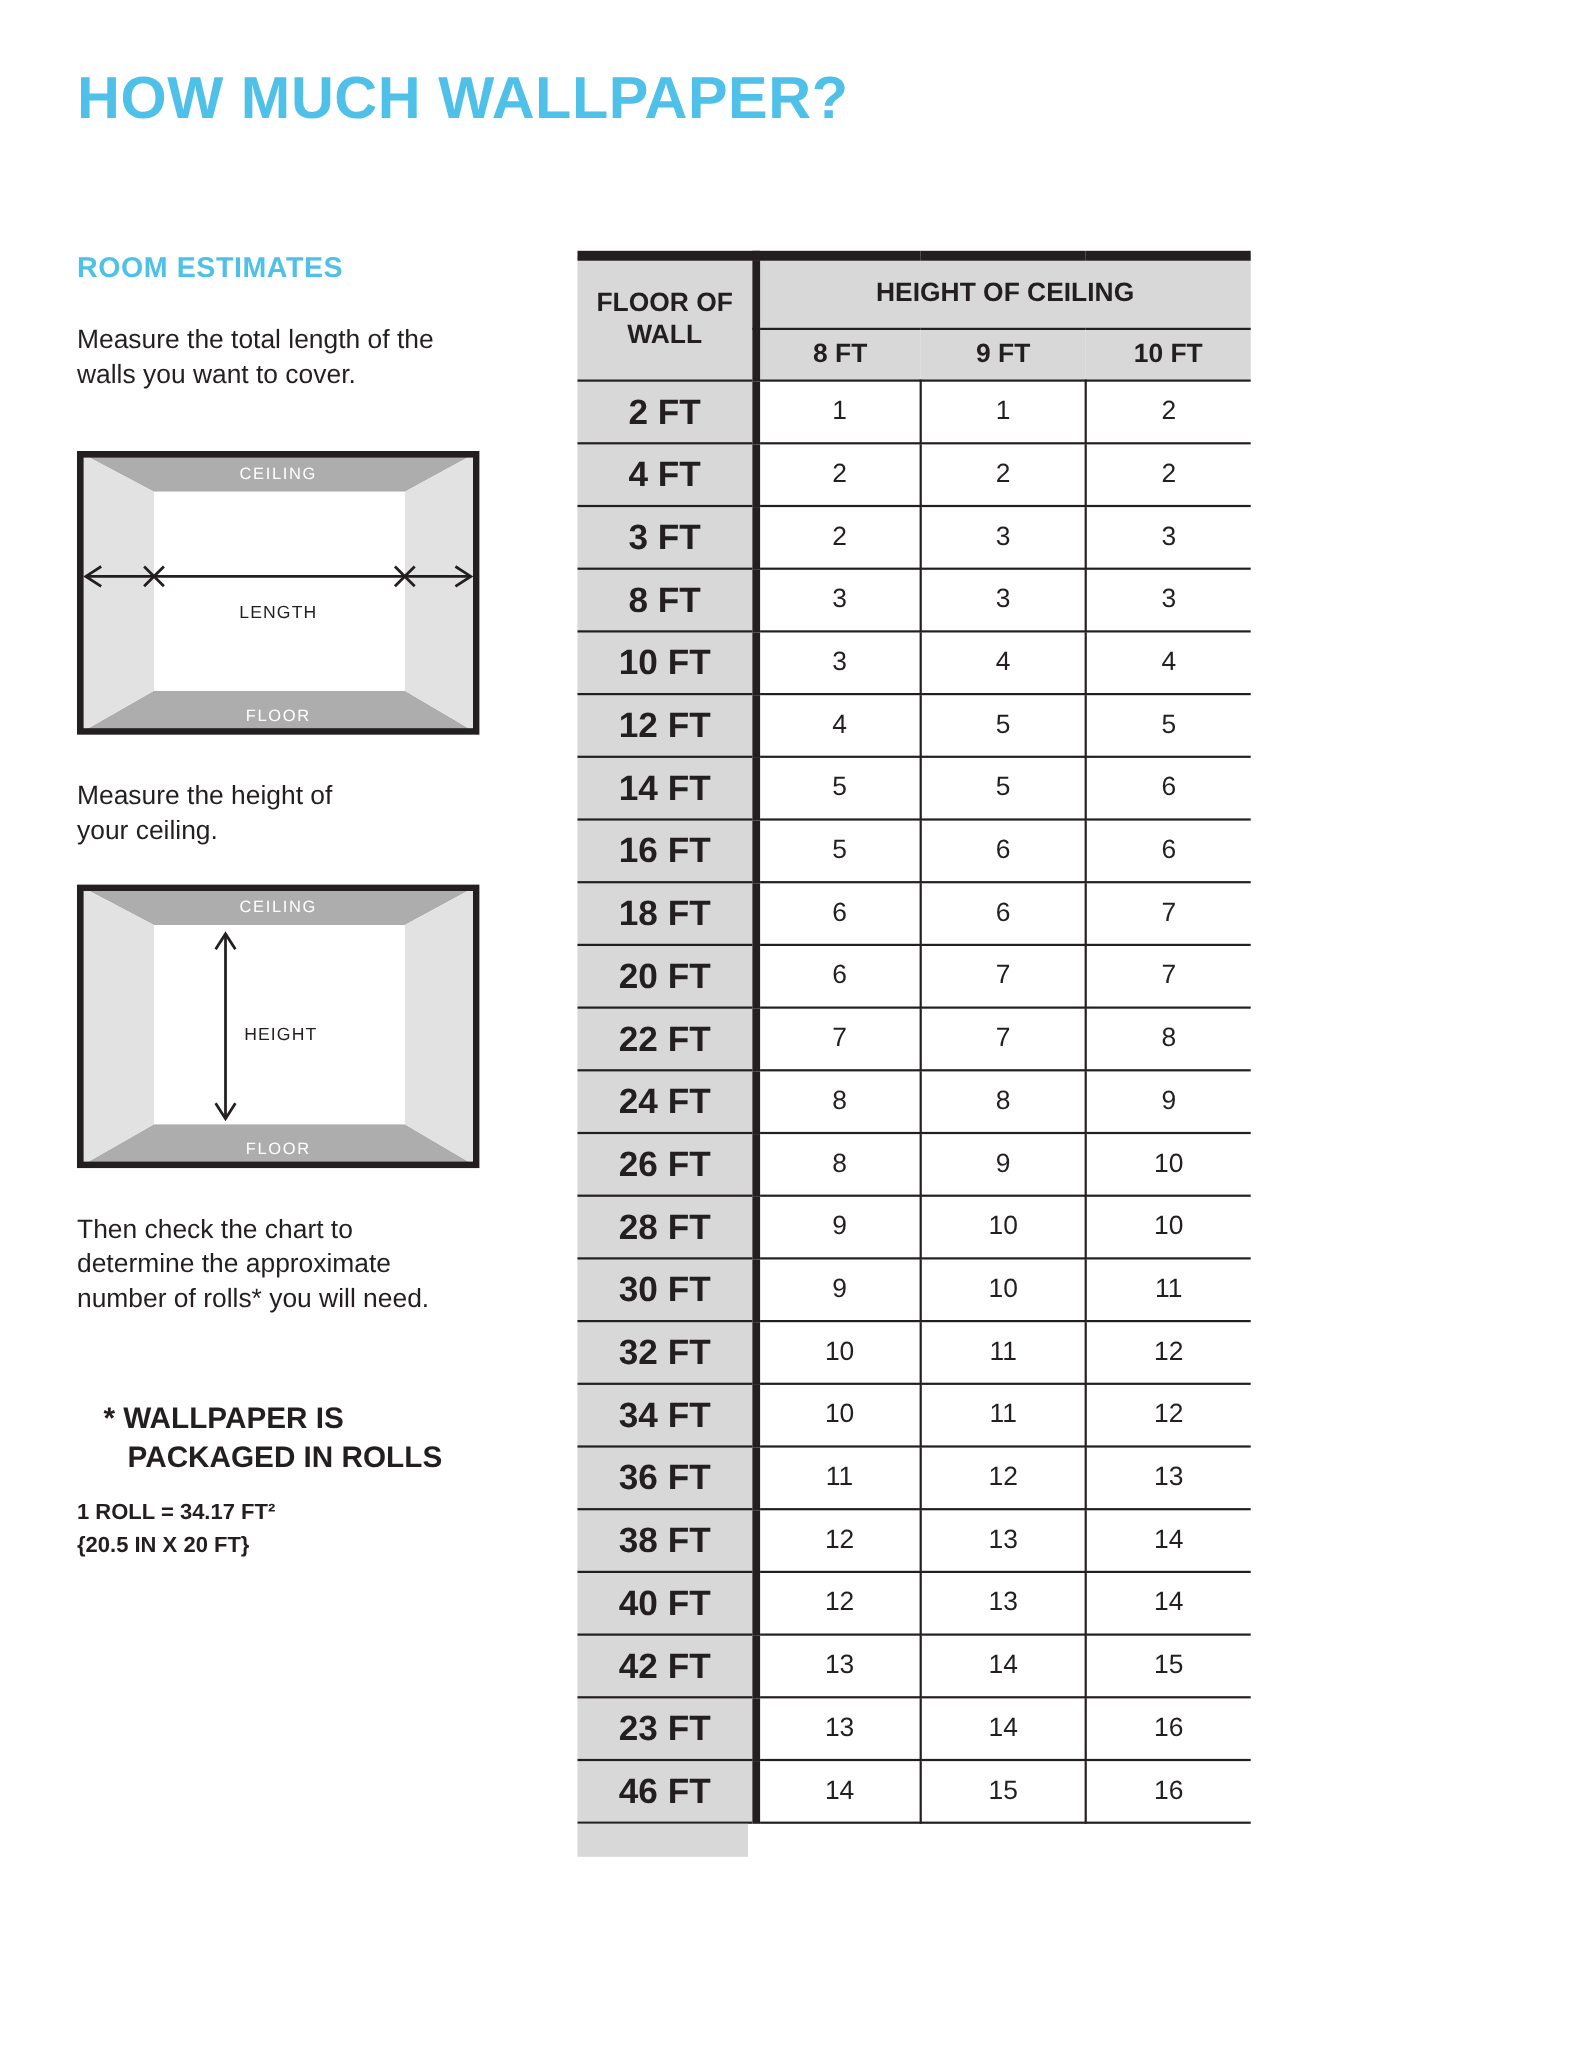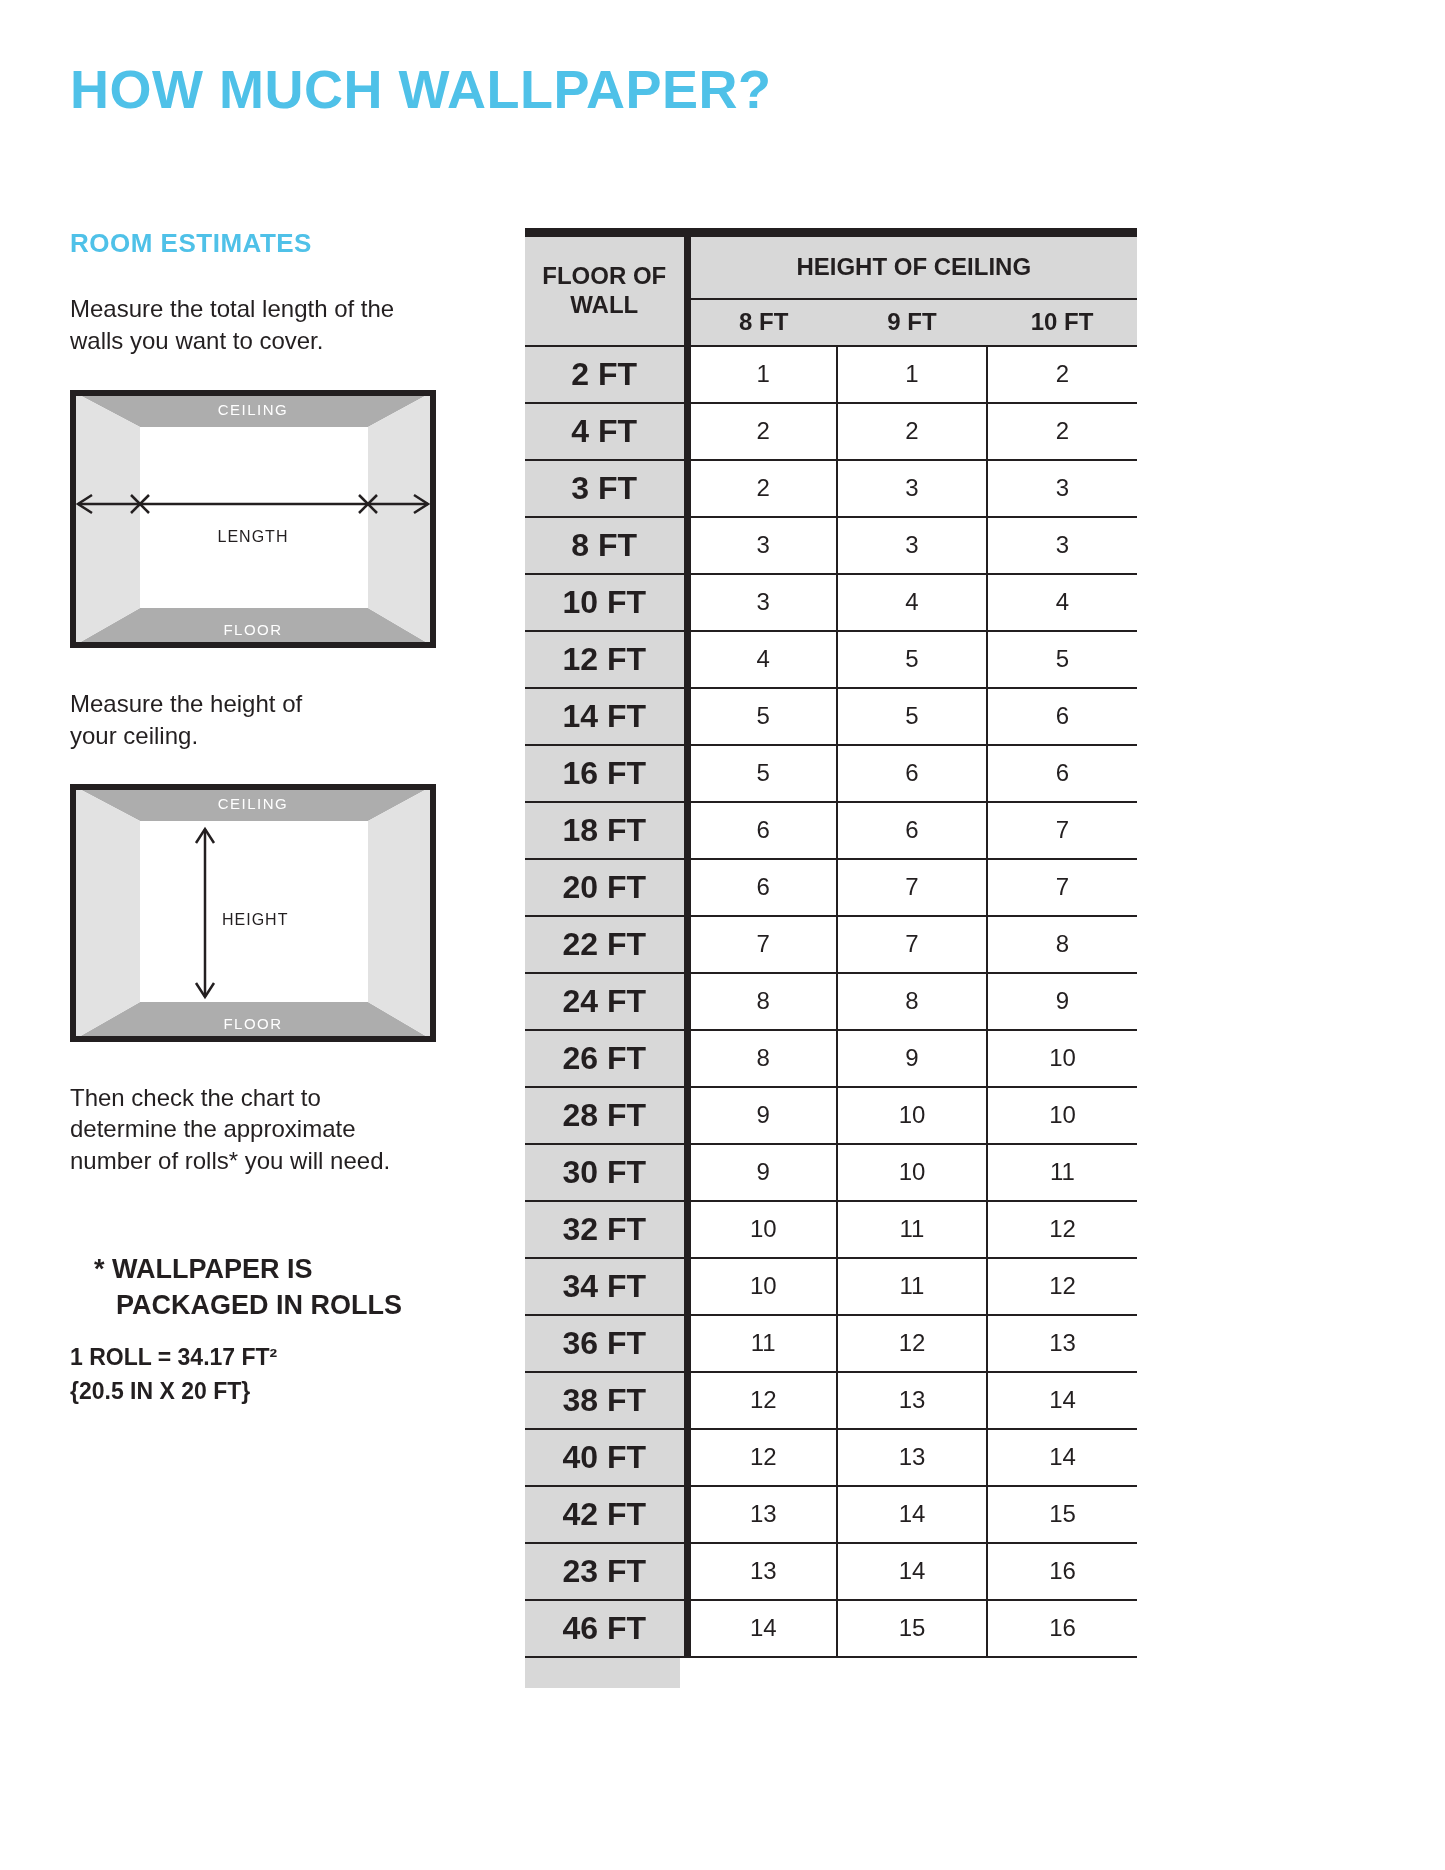--- a/index.html
+++ b/index.html
@@ -19,31 +19,31 @@
   .right-col { position: absolute; left: 525px; top: 228px; width: 612px; }
 
   .section-heading {
     font-size: 26px; font-weight: bold; letter-spacing: 0.5px;
     color: var(--accent);
   }
   .left-col .section-heading { margin-bottom: 34px; }
   .right-col .section-heading { text-align: center; margin-bottom: 14px; }
 
   .step { font-size: 24px; line-height: 1.32; color: var(--ink); }
-  .p1 { max-width: 340px; margin-bottom: 34px; }
+  .p1 { max-width: 340px; margin-bottom: 54px; }
   .p2 { max-width: 270px; margin-bottom: 32px; }
   .p3 { max-width: 352px; margin-bottom: 74px; }
 
   .diagram { display: block; margin-bottom: 40px; }
   .dg-label-white { fill: #ffffff; font-size: 15px; letter-spacing: 1.5px; }
   .dg-label-dark  { fill: var(--ink); font-size: 16px; letter-spacing: 1px; }
 
   .footnote { font-size: 27px; font-weight: bold; line-height: 1.35; margin-bottom: 16px; margin-left: 24px; }
   .footnote .indent { padding-left: 22px; }
-  .roll-info { font-size: 23px; font-weight: bold; line-height: 1.5; }
+  .roll-info { font-size: 20px; font-weight: bold; line-height: 1.5; }
 
   table.rolls {
     border-collapse: collapse; table-layout: fixed; width: 612px;
     border-top: 9px solid var(--ink);
   }
   .col-len { width: 162px; }
   .col-val { width: 150px; }
   .rolls th, .rolls td { text-align: center; vertical-align: middle; padding: 0; }
   .len-header {
     background: var(--cell-gray); border-right: 7px solid var(--ink);

